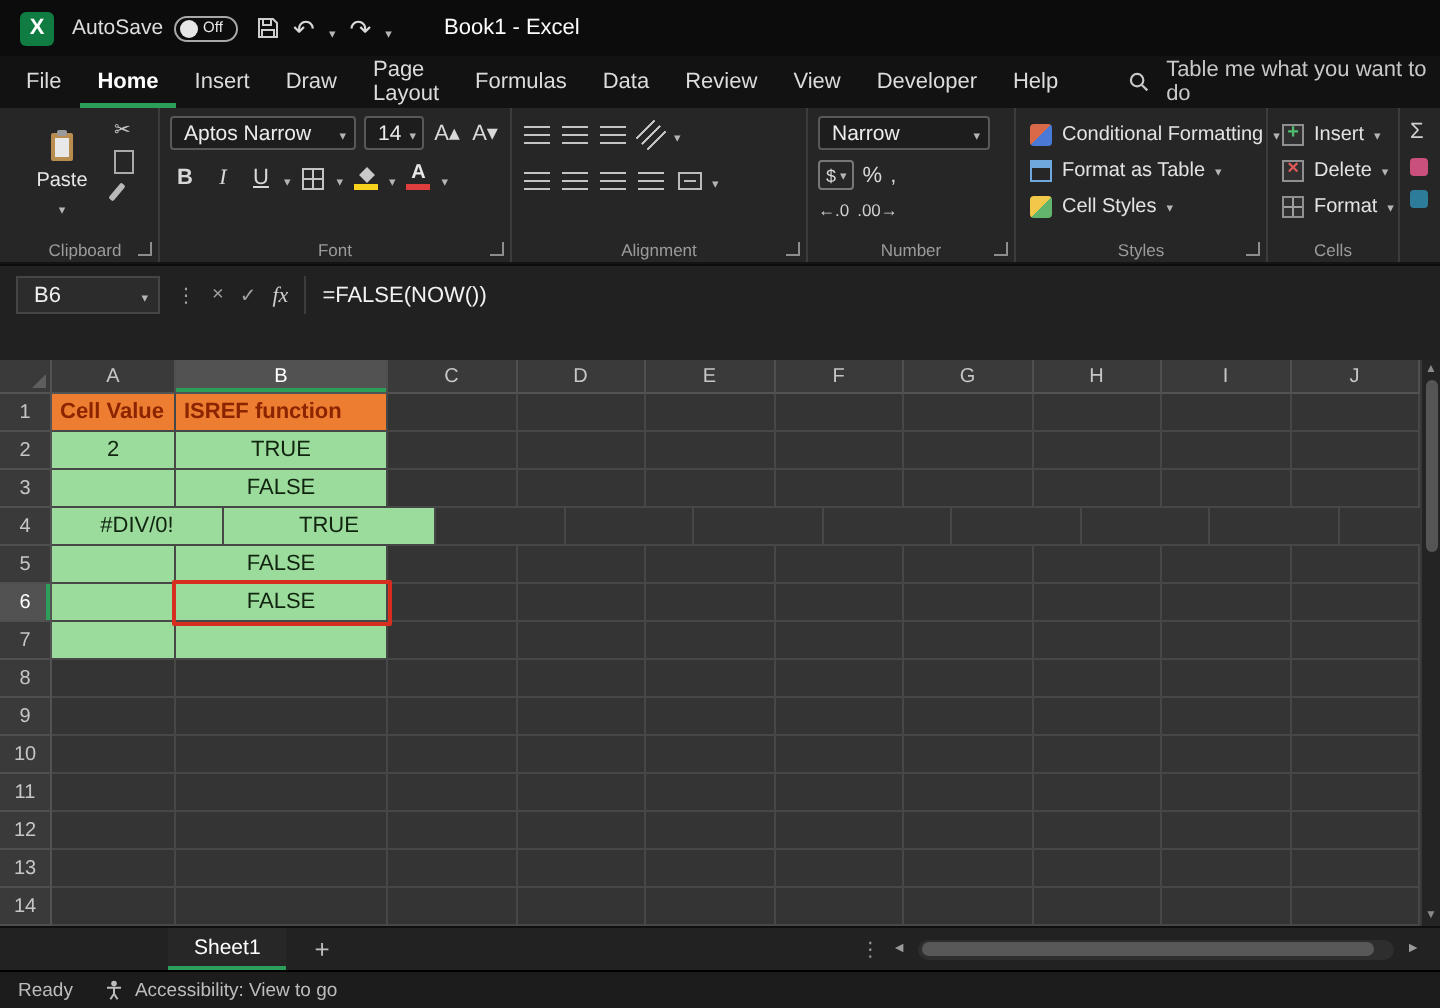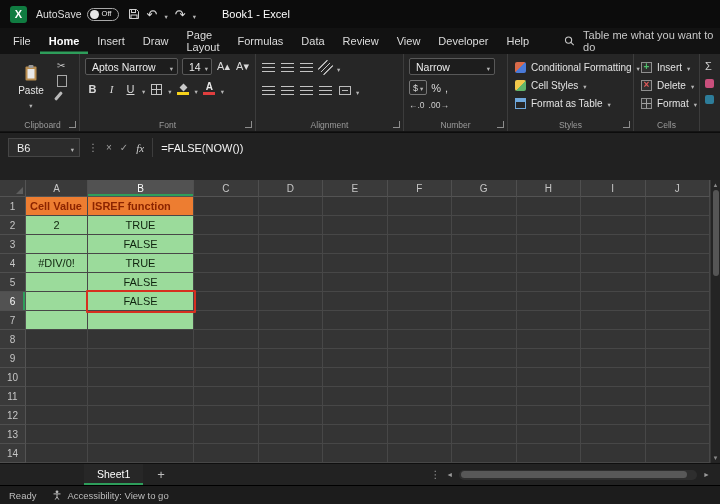--- a/index.html
+++ b/index.html
@@ -309,27 +309,27 @@
   </div>
 
   <div class="group" style="width:126px">
     <div id="styles-items">
         <div class="rbtn">
           <span class="gicon st0"></span>
           <span class="rlbl">Conditional Formatting</span>
           <span class="caret"></span>
         </div>
         <div class="rbtn">
-          <span class="gicon st2"></span>
-          <span class="rlbl">Cell Styles</span>
+          <span class="gicon st1"></span>
+          <span class="rlbl">Format as Table</span>
           <span class="caret"></span>
         </div>
         <div class="rbtn">
-          <span class="gicon st1"></span>
-          <span class="rlbl">Format as Table</span>
+          <span class="gicon st2"></span>
+          <span class="rlbl">Cell Styles</span>
           <span class="caret"></span>
         </div>
       </div>
     <span class="group-label">Styles</span>
     <span class="dlg"></span>
   </div>
 
   <div class="group" style="width:66px">
     <div id="cells-items">
         <div class="rbtn">
@@ -420,21 +420,21 @@
         <div class="cell" style="width: 64.5px;"></div>
         <div class="cell" style="width: 64.5px;"></div>
         <div class="cell" style="width: 64.5px;"></div>
         <div class="cell" style="width: 64.5px;"></div>
         <div class="cell" style="width: 64.5px;"></div>
         <div class="cell" style="width: 64.5px;"></div>
         <div class="cell" style="width: 64.5px;"></div>
       </div>
       <div class="grow">
         <div class="rhdr">4</div>
-        <div class="cell green" style="width: 62px;">#DIV/0!</div>
+        <div class="cell green" style="width: 86px;">#DIV/0!</div>
         <div class="cell green" style="width: 106px;">TRUE</div>
         <div class="cell" style="width: 64.5px;"></div>
         <div class="cell" style="width: 64.5px;"></div>
         <div class="cell" style="width: 64.5px;"></div>
         <div class="cell" style="width: 64.5px;"></div>
         <div class="cell" style="width: 64.5px;"></div>
         <div class="cell" style="width: 64.5px;"></div>
         <div class="cell" style="width: 64.5px;"></div>
         <div class="cell" style="width: 64.5px;"></div>
       </div>

